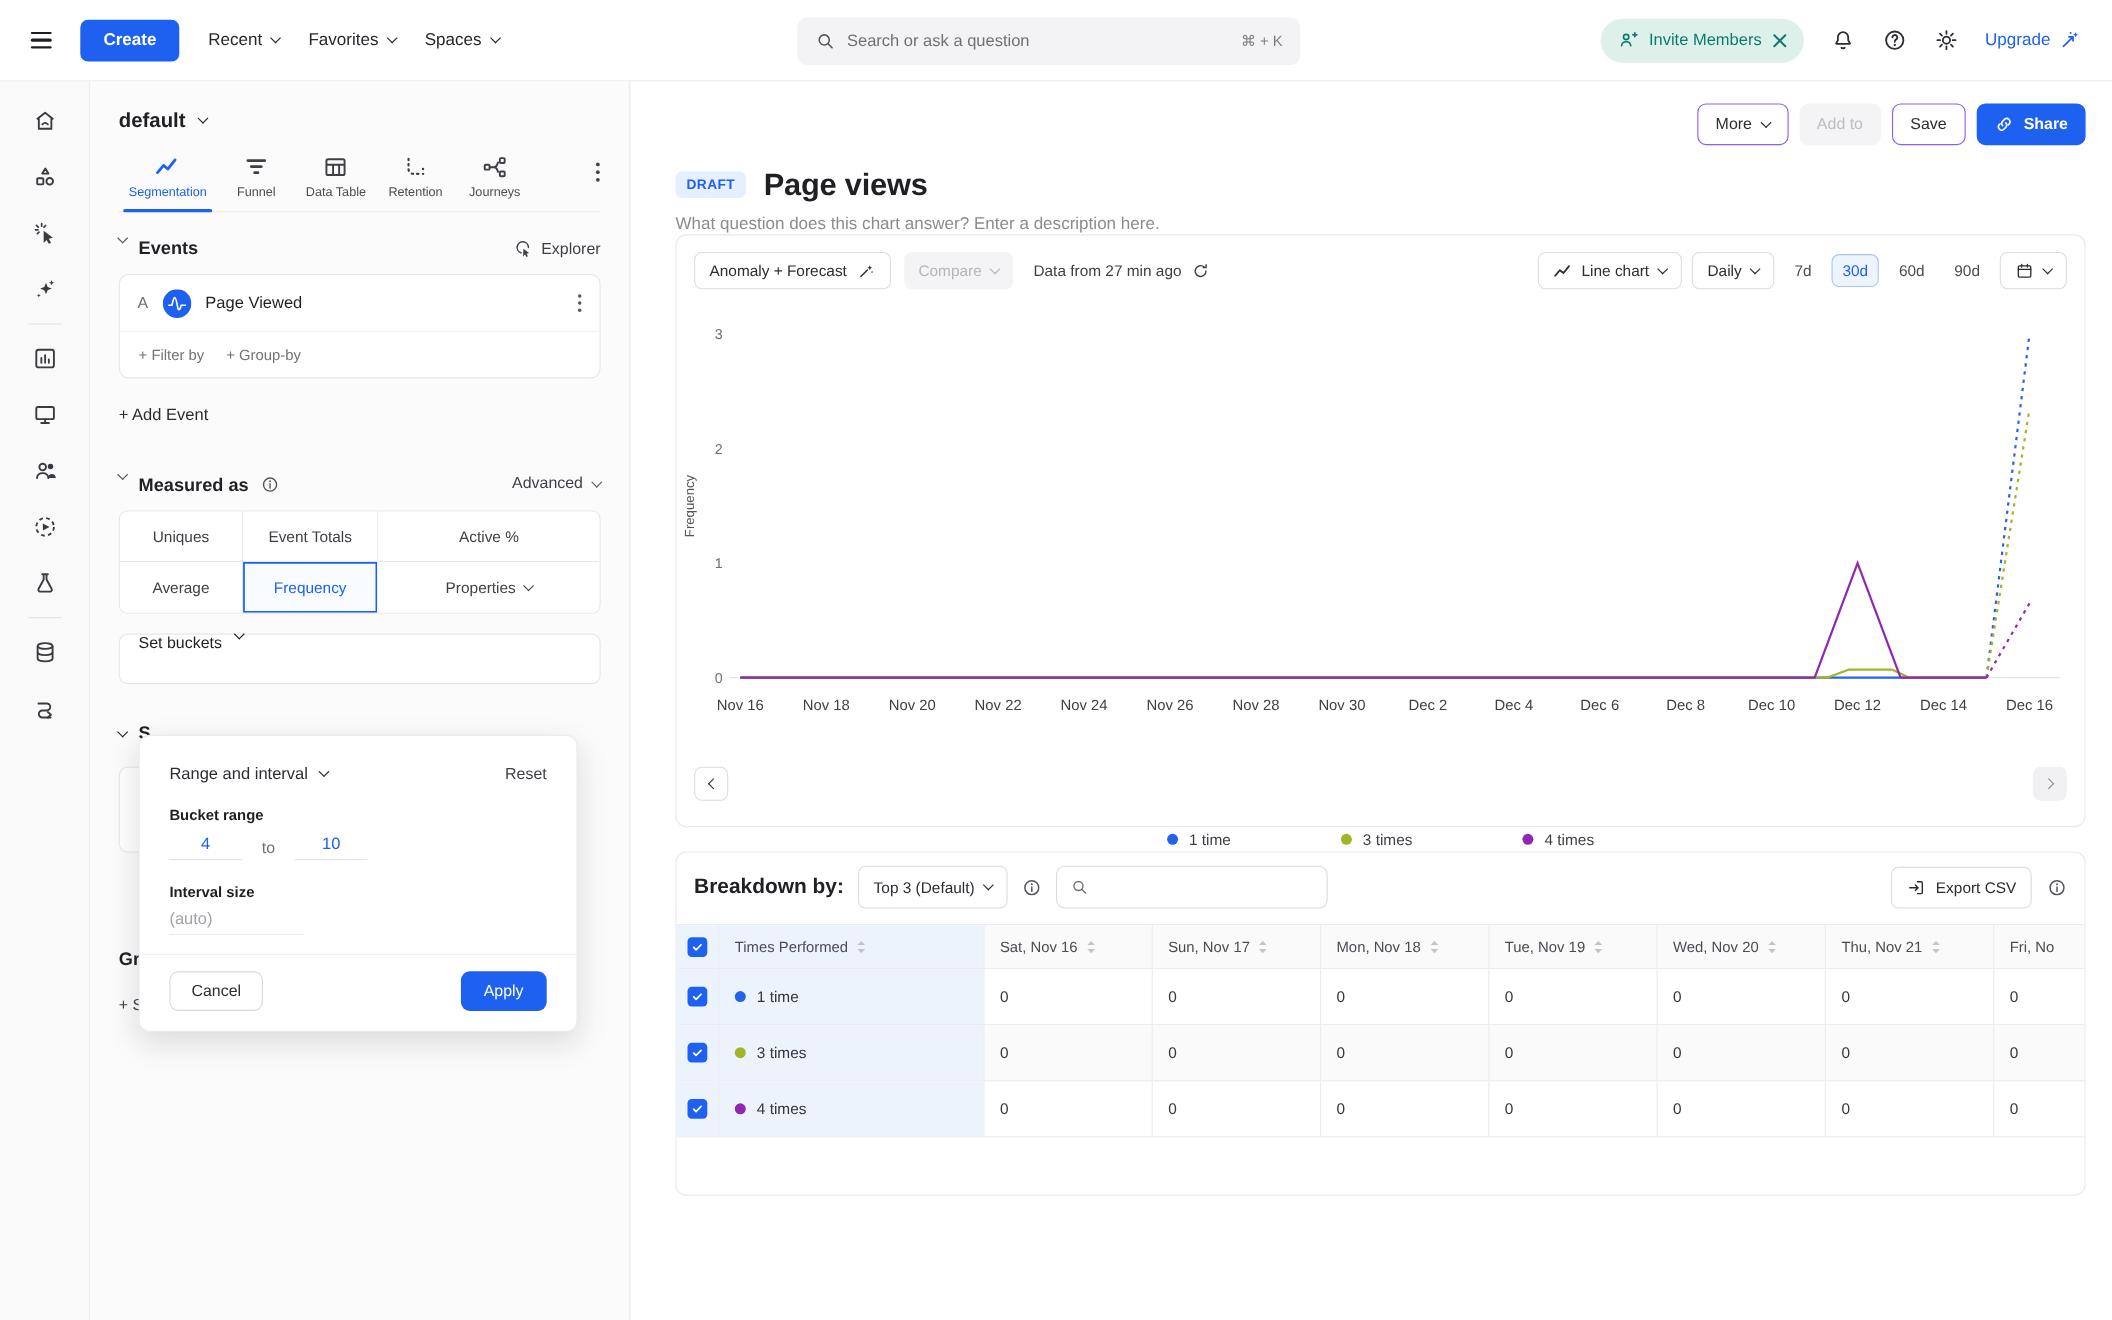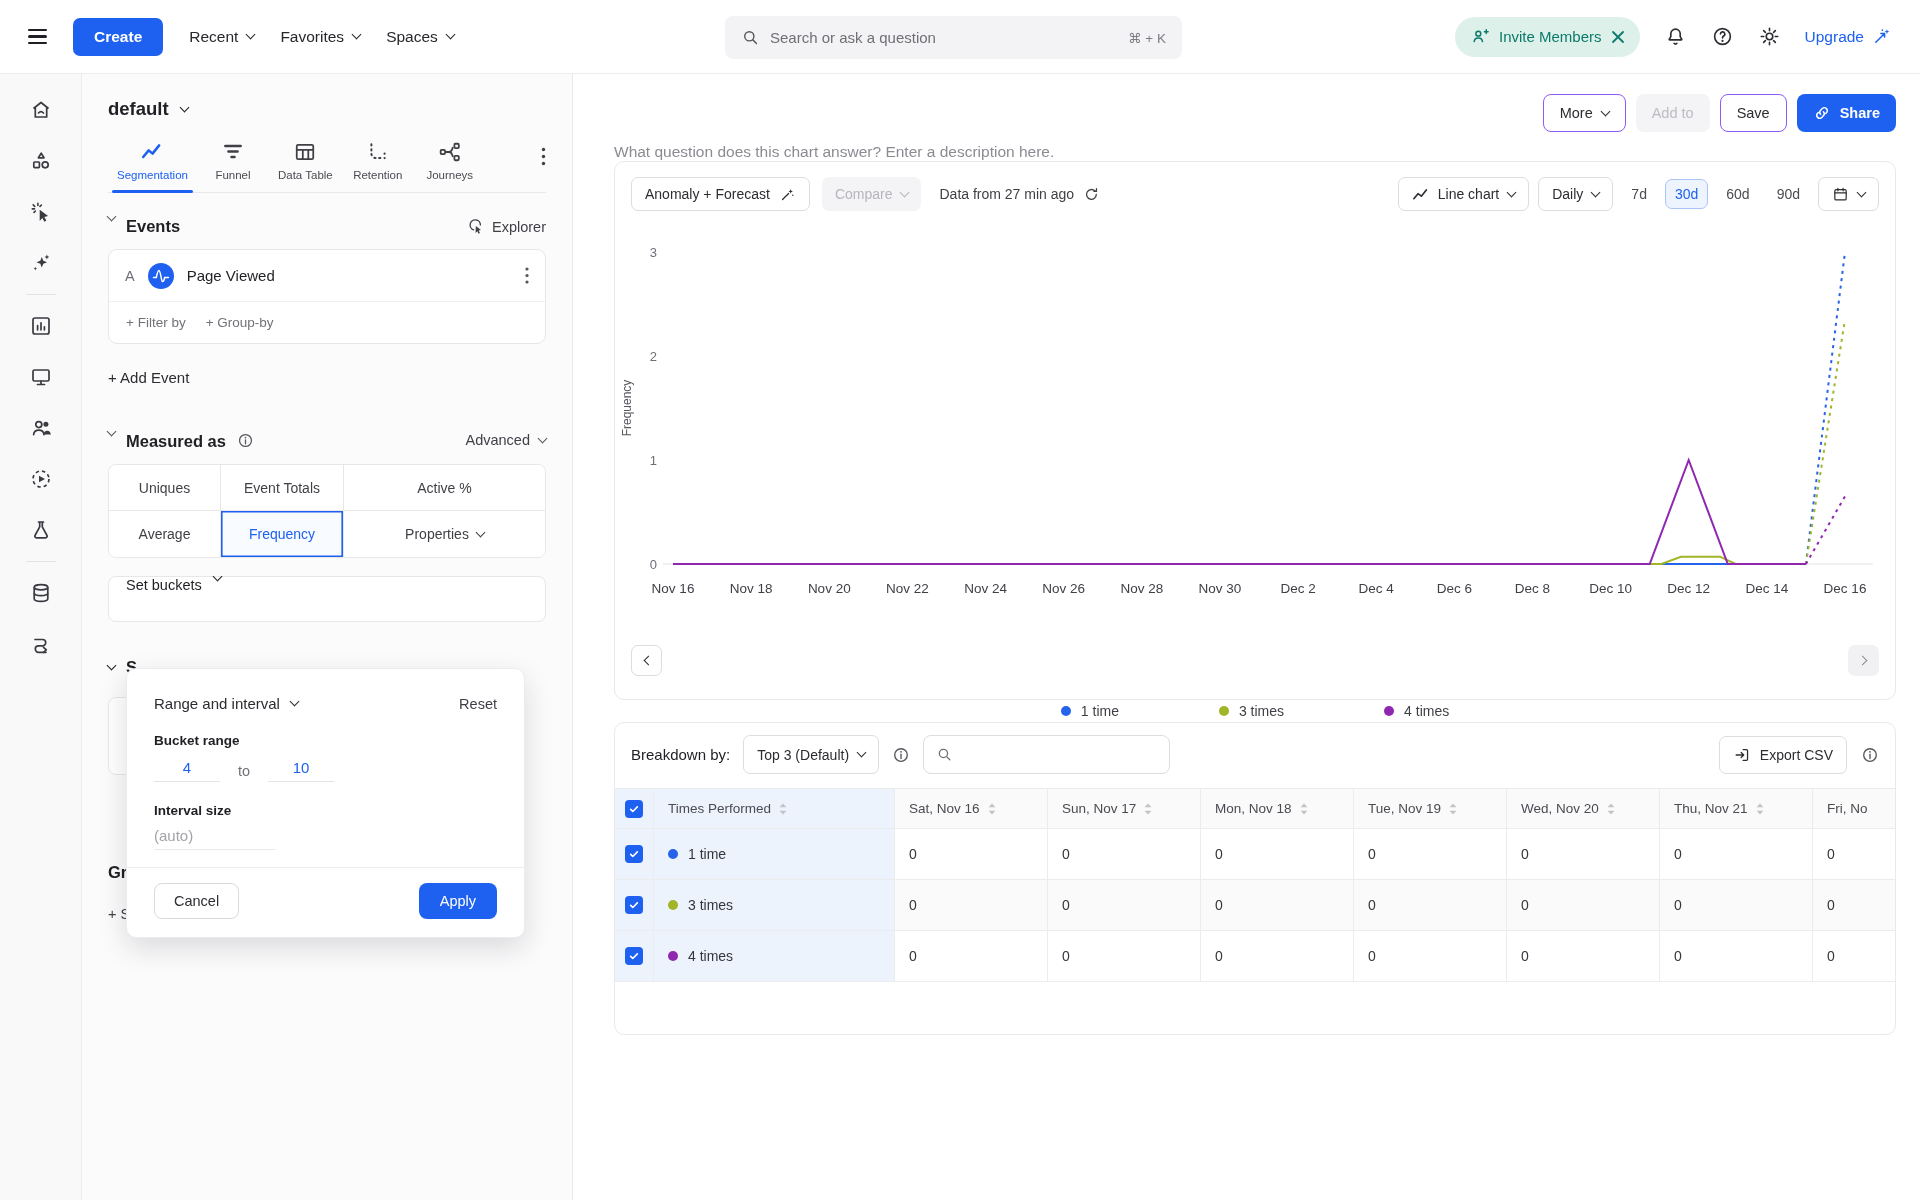--- a/index.html
+++ b/index.html
@@ -105,21 +105,21 @@
   .chart-nav .chev{margin:0}
   .chart-nav .chev.l{transform:rotate(135deg);margin-left:3px}
   .chart-nav .chev.r{transform:rotate(-45deg);margin-right:3px}
   #chart-legend{position:absolute;left:0;right:0;top:541px;display:flex;justify-content:center;gap:100px}
   .legend-item{display:flex;align-items:center;gap:10px;font-size:14px;color:#3f3f46;cursor:pointer}
   .dot{width:10px;height:10px;border-radius:50%;display:inline-block;flex:none}
 
   
   .breakdown-card{margin-top:22px;height:313px;overflow:hidden}
   .bd-controls{display:flex;align-items:center;padding:12px 16px 0;gap:13px}
-  .bd-label{font-size:15px;font-weight:400}
+  .bd-label{font-size:19px;font-weight:700}
   .bd-search{width:247px;height:39px;border:1px solid #dcdce1;border-radius:8px;display:flex;align-items:center;padding:0 12px;gap:8px;color:#6f6f76}
   .bd-right{margin-left:auto;display:flex;align-items:center;gap:14px}
   .bd-table{margin-top:14px;border-top:1px solid #ececef}
   .t-row{display:flex;border-bottom:1px solid #ececef}
   .t-row.header{background:#fafafb;height:40px}
   .t-row.body{height:51px}
   .t-row.body.alt{background:#fafafb}
   .t-cell{display:flex;align-items:center;padding:0 14px;border-left:1px solid #ececef;font-size:14px;color:#35353b;overflow:hidden;white-space:nowrap}
   .t-cell:first-child{border-left:none}
   .cell-check{width:38px;flex:none;justify-content:center;padding:0}
@@ -454,20 +454,24 @@
         <svg width="18" height="18" viewBox="0 0 24 24">
             <g fill="none" stroke="#fff" stroke-width="1.9" stroke-linecap="round">
               <path d="M10.2 13.8 a4 4 0 0 1 0-5.6 l2.4-2.4 a4 4 0 0 1 5.6 5.6 l-1.3 1.3"></path>
               <path d="M13.8 10.2 a4 4 0 0 1 0 5.6 l-2.4 2.4 a4 4 0 0 1 -5.6-5.6 l1.3-1.3"></path>
             </g>
           </svg>
         <span>Share</span>
       </button>
     </div>
 
+    <div class="title-row">
+      <span class="draft-badge">DRAFT</span>
+      <h1 class="page-title">Page views</h1>
+    </div>
     <div class="page-desc">What question does this chart answer? Enter a description here.</div>
 
     <div class="card chart-card">
       <div class="chart-controls">
         <div class="pill-btn">
           <span>Anomaly + Forecast</span>
           <svg width="17" height="17" viewBox="0 0 24 24">
               <path d="M5 19 L13.5 10.5" stroke="#2c2c32" stroke-width="1.8" stroke-linecap="round"></path>
               <path d="M16.5 4.5 l.9 2.3 2.3.9 -2.3.9 -.9 2.3 -.9-2.3 -2.3-.9 2.3-.9 z" fill="#2c2c32"></path>
               <circle cx="19.5" cy="13" r="1" fill="#2c2c32"></circle>

